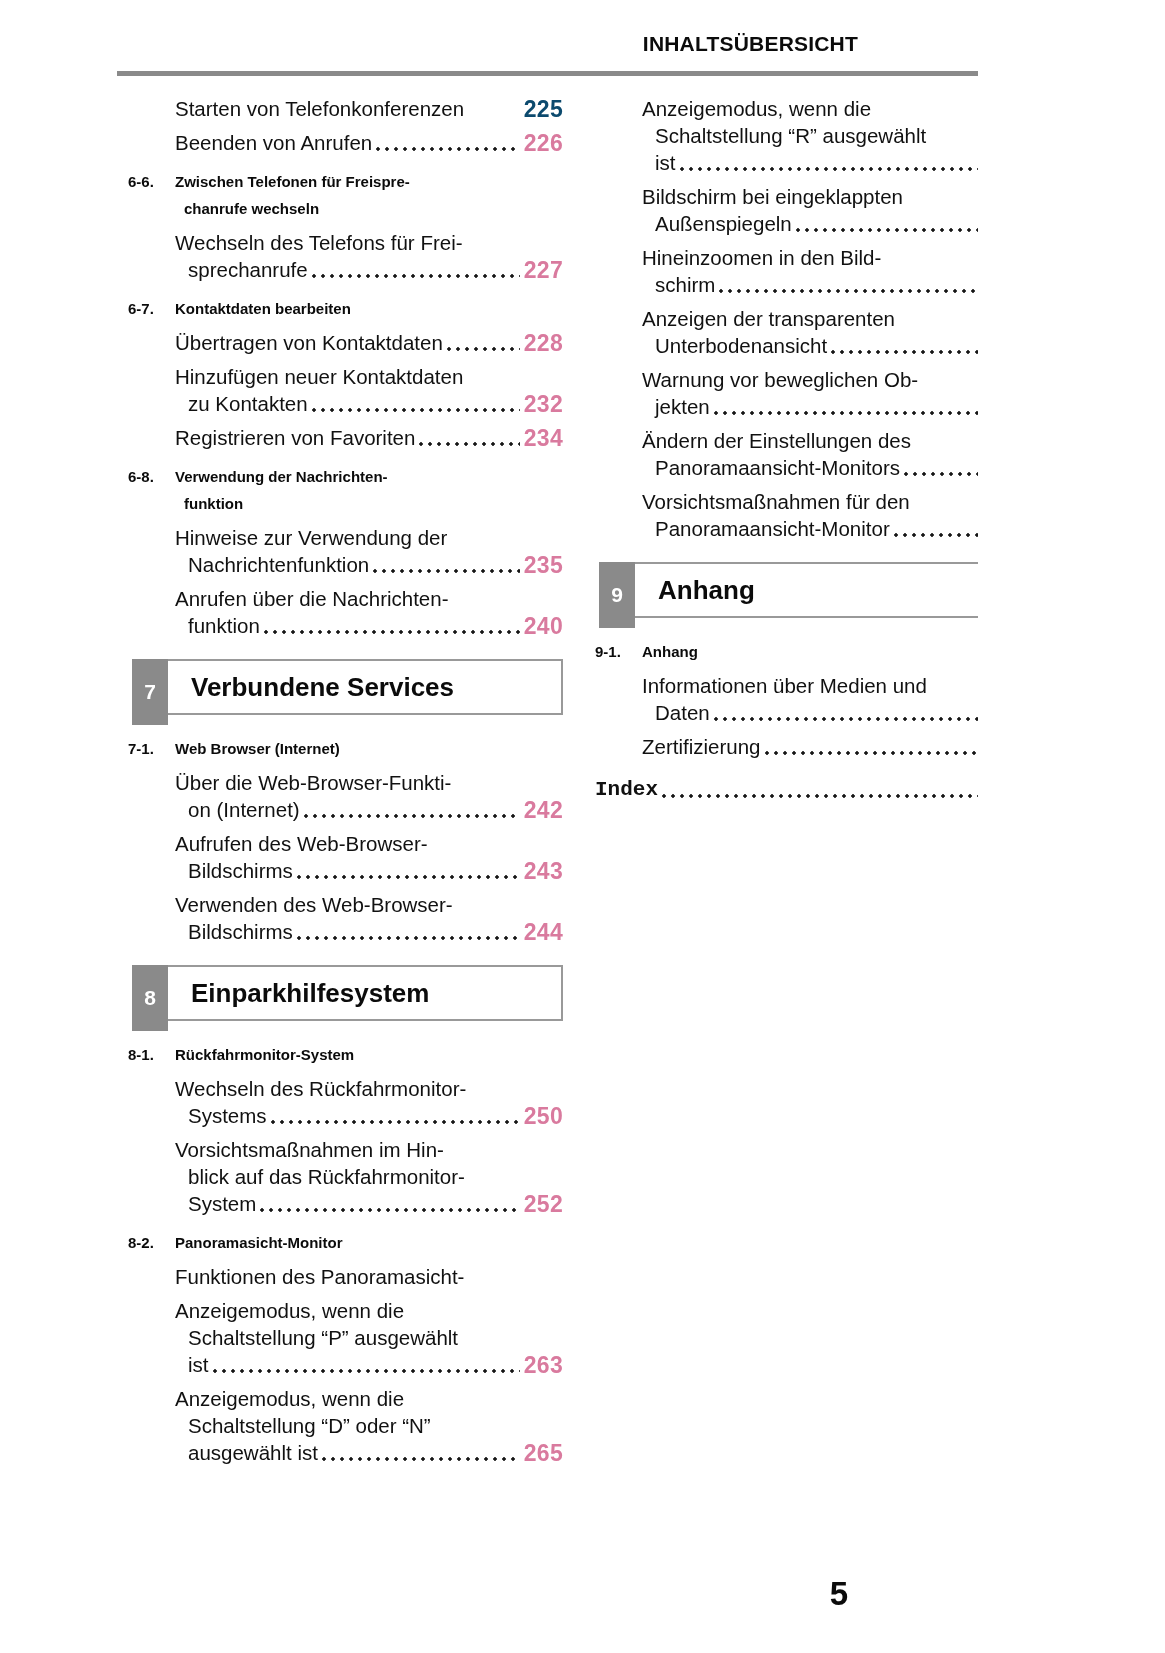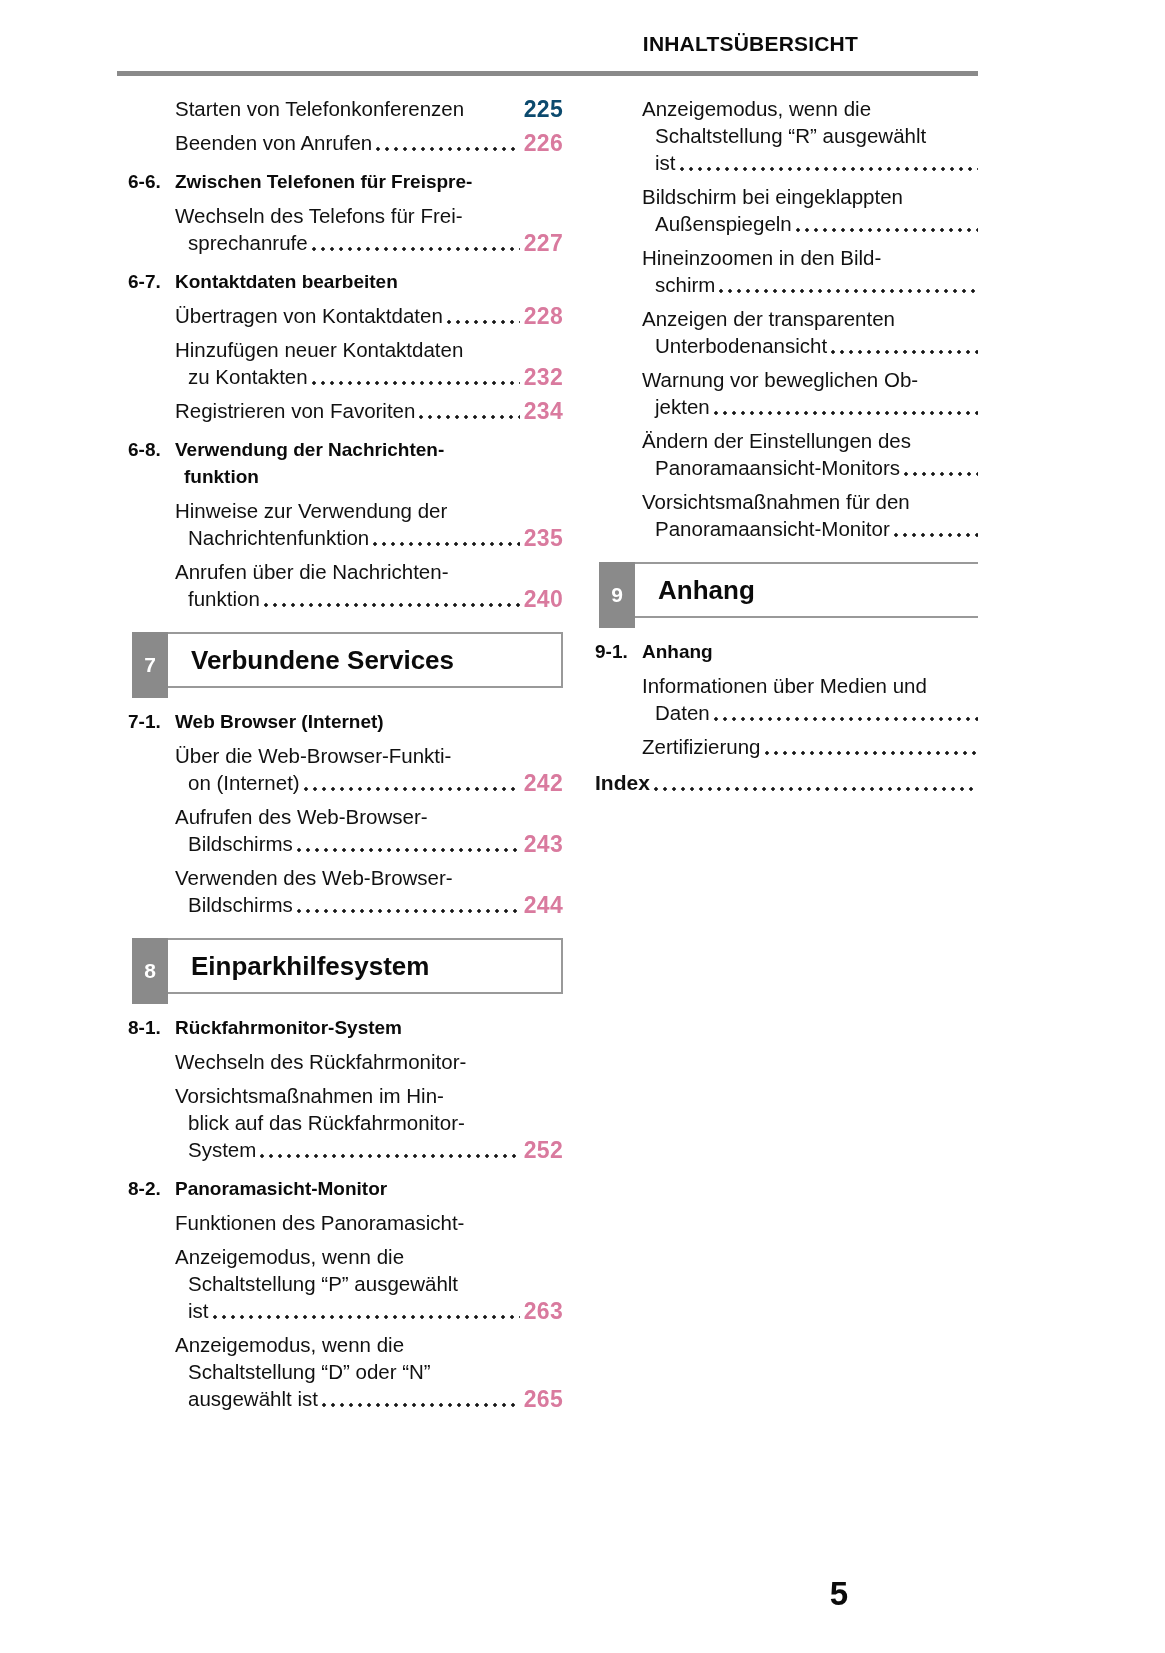--- a/index.html
+++ b/index.html
@@ -64,21 +64,21 @@
   .pg {
     font-size: 23px;
     font-weight: bold;
     line-height: 25px;
     letter-spacing: 0.3px;
   }
   .section {
     position: relative;
     padding-left: 47px;
     font-weight: bold;
-    font-size: 19px;
+    font-size: 15px;
     line-height: 27px;
     margin: 12px 0 7px 0;
     color: #0b0b0b;
   }
   .sec-num { position: absolute; left: 0; top: 0; }
   .s-line { white-space: nowrap; }
   .s-line.rest { padding-left: 9px; }
 
   .chapter-box {
     position: relative;
@@ -102,21 +102,21 @@
     display: flex;
     align-items: center;
     justify-content: center;
   }
   .chapter-title {
     font-size: 26px;
     font-weight: bold;
     white-space: nowrap;
     color: #0b0b0b;
   }
-  .index-item { padding-left: 0; margin-top: 9px; }
+  .index-item { padding-left: 0; margin-top: 16px; font-family: Liberation Mono, monospace; }
   .index-item .line-text { font-weight: bold; font-size: 21px; }
 
   .footer-page {
     position: absolute;
     top: 1575px;
     right: 130px;
     font-size: 33px;
     font-weight: bold;
     color: #0b0b0b;
   }
@@ -139,20 +139,21 @@
         <div class="item">
           <div class="i-line last">
             <span class="line-text">Beenden von Anrufen</span>
             <span class="leader"></span>
             <span class="pg" style="color: rgb(217, 122, 158);">226</span>
           </div>
         </div>
         <div class="section">
           <span class="sec-num">6-6.</span>
           <div class="s-line">Zwischen Telefonen für Freispre-</div>
+          <div class="s-line rest">chanrufe wechseln</div>
         </div>
         <div class="item">
           <div class="i-line">Wechseln des Telefons für Frei-</div>
           <div class="i-line last rest">
             <span class="line-text">sprechanrufe</span>
             <span class="leader"></span>
             <span class="pg" style="color: rgb(217, 122, 158);">227</span>
           </div>
         </div>
         <div class="section">
@@ -237,20 +238,25 @@
         <div class="chapter-box">
           <span class="chapter-num" style="background: rgb(138, 138, 138);">8</span>
           <span class="chapter-title">Einparkhilfesystem</span>
         </div>
         <div class="section">
           <span class="sec-num">8-1.</span>
           <div class="s-line">Rückfahrmonitor-System</div>
         </div>
         <div class="item">
           <div class="i-line">Wechseln des Rückfahrmonitor-</div>
+          <div class="i-line last rest">
+            <span class="line-text">Systems</span>
+            <span class="leader"></span>
+            <span class="pg" style="color: rgb(217, 122, 158);">250</span>
+          </div>
         </div>
         <div class="item">
           <div class="i-line">Vorsichtsmaßnahmen im Hin-</div>
           <div class="i-line rest">blick auf das Rückfahrmonitor-</div>
           <div class="i-line last rest">
             <span class="line-text">System</span>
             <span class="leader"></span>
             <span class="pg" style="color: rgb(217, 122, 158);">252</span>
           </div>
         </div>

